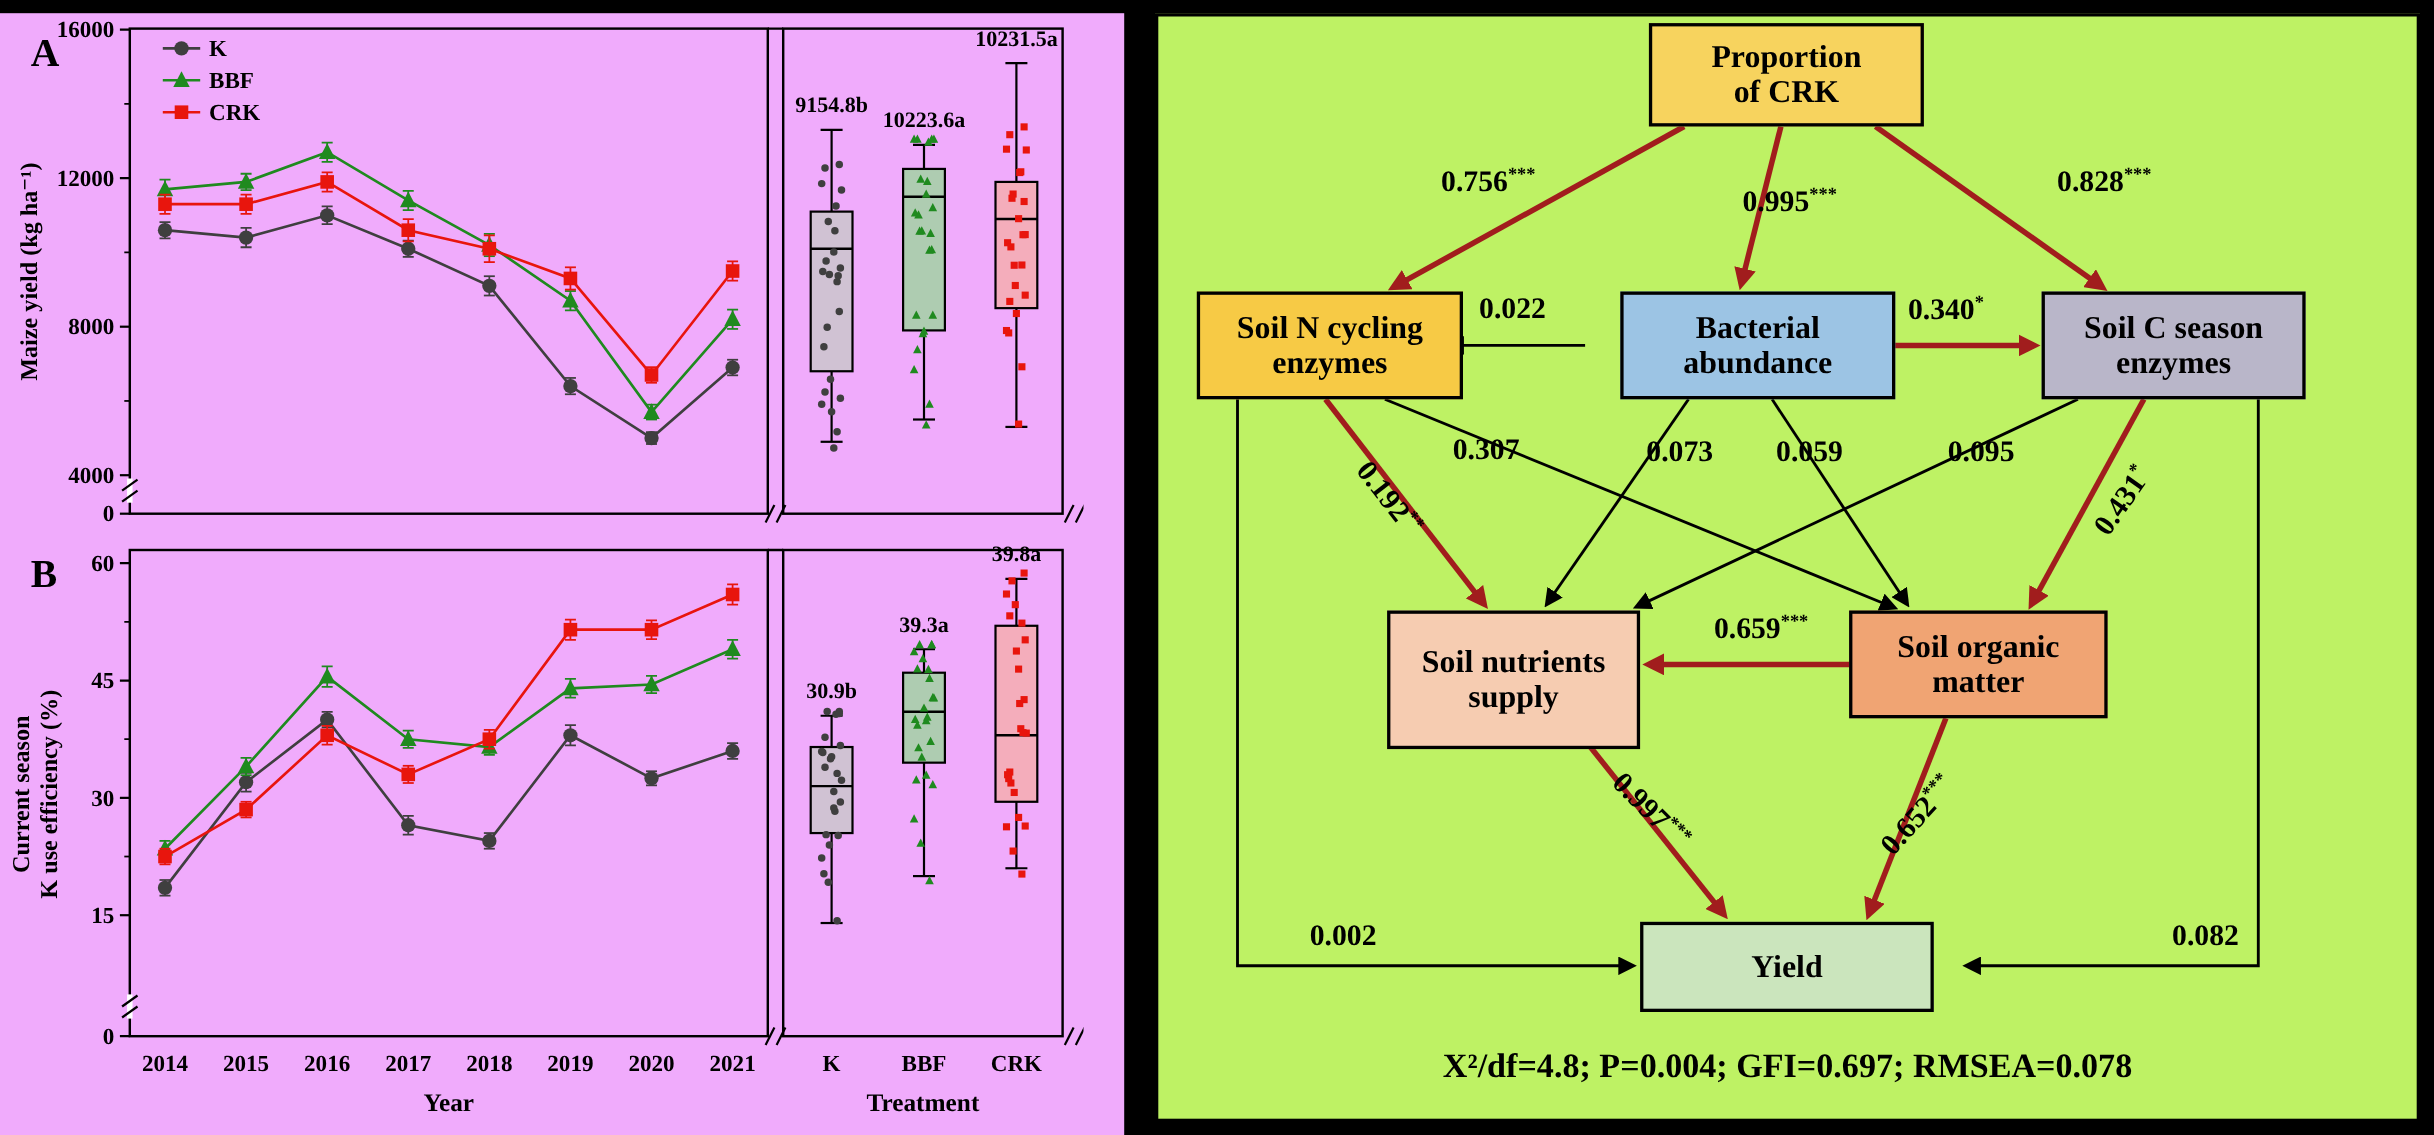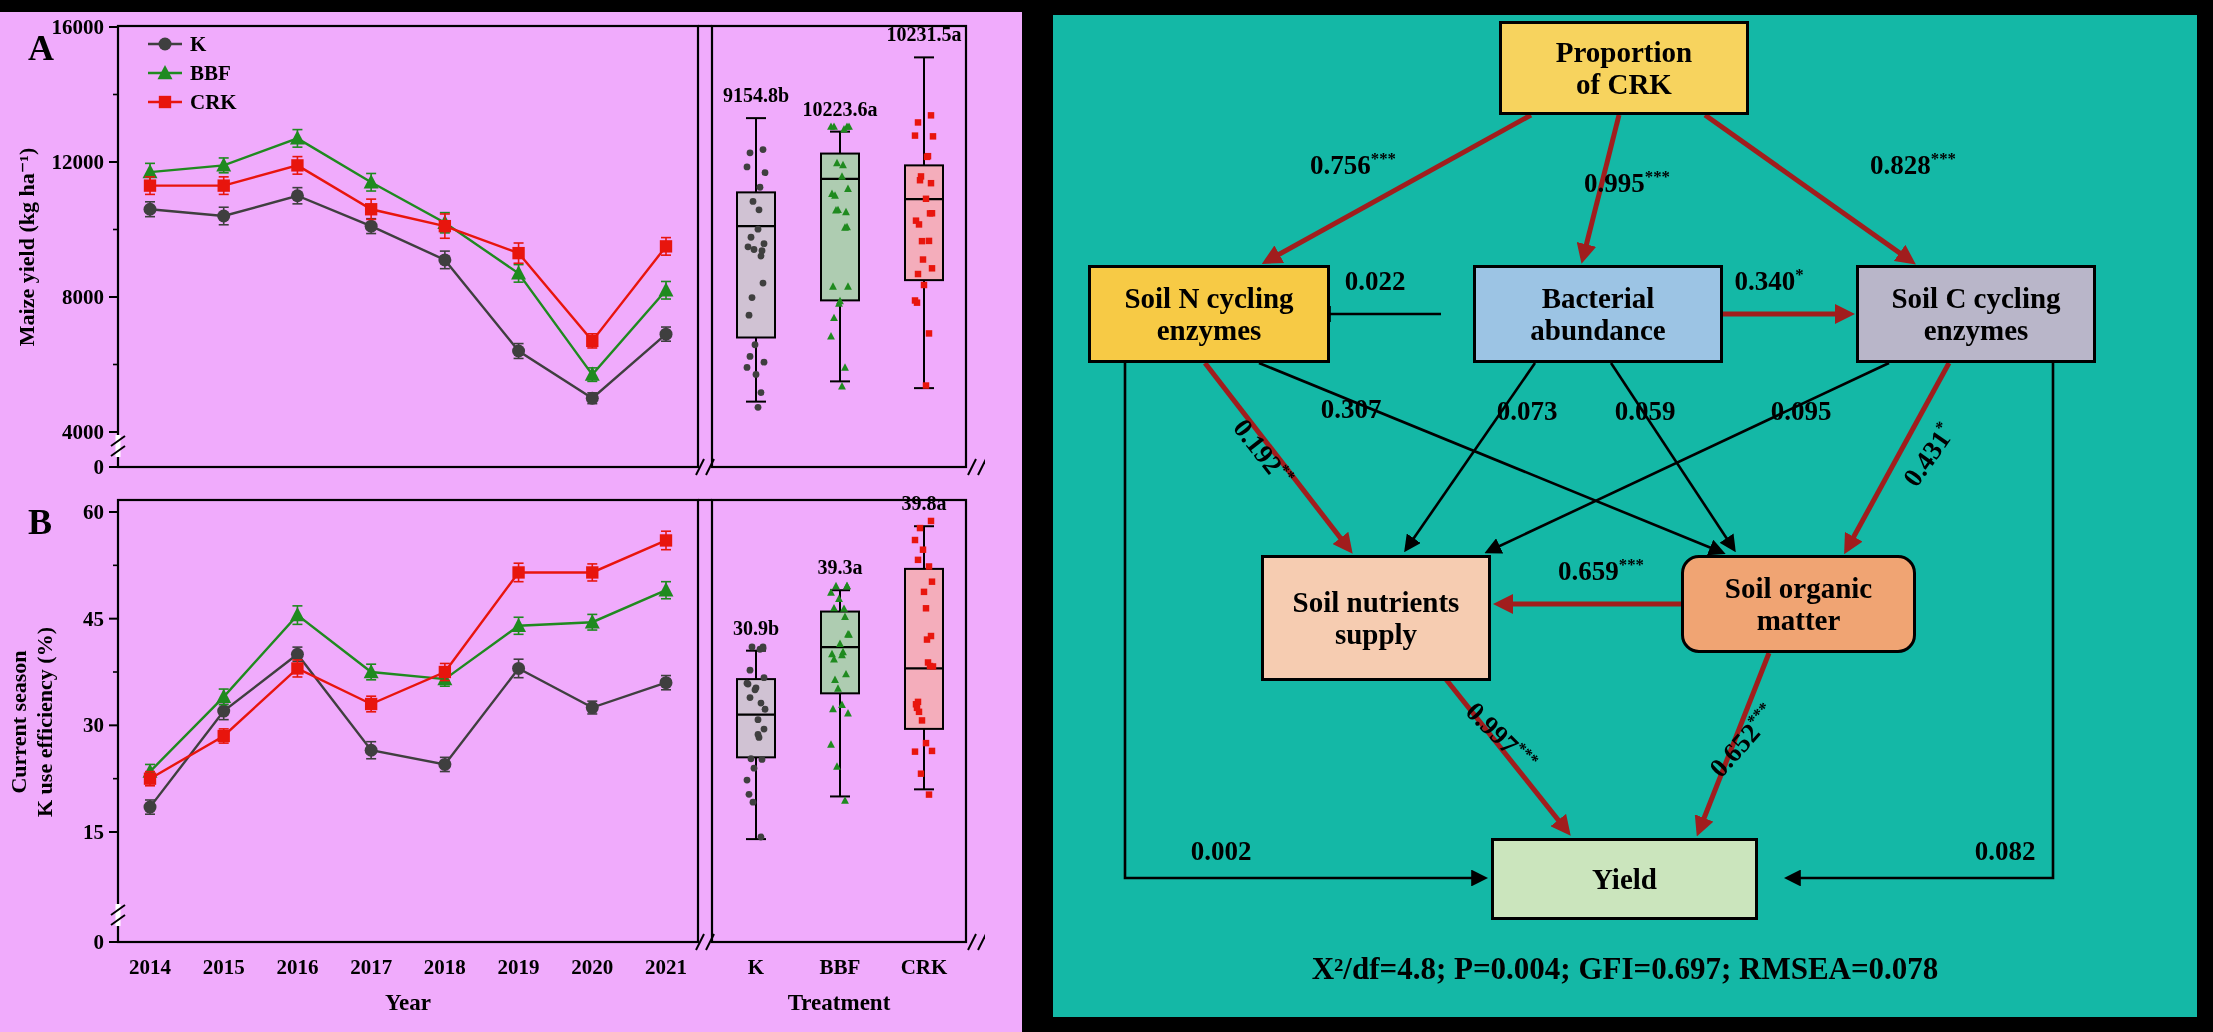--- a/index.html
+++ b/index.html
@@ -1,21 +1,21 @@
 <!DOCTYPE html>
 <html><head>
 <meta charset="utf-8">
 <style>
   html,body{margin:0;padding:0;background:#000;}
   body{width:2213px;height:1032px;position:relative;overflow:hidden;
        font-family:"Liberation Serif","DejaVu Serif",serif;}
   .left-panel{position:absolute;left:0;top:12px;width:1022px;height:1032px;background:#f0abfc;}
   .left-panel svg{display:block;}
   .sem-panel{position:absolute;left:1050px;top:12px;width:1150px;height:1008px;
-             background:#14b8a6;border:3px solid #000;box-sizing:border-box;}
+             background:#bef264;border:3px solid #000;box-sizing:border-box;}
   .sem-inner{position:relative;width:1144px;height:1002px;}
   .sem-arrows{position:absolute;left:0;top:0;}
   .node{position:absolute;border:3px solid #000;display:flex;align-items:center;justify-content:center;
         text-align:center;font-weight:bold;font-size:29px;line-height:1.12;box-sizing:border-box;
         padding:2px 6px;white-space:pre-line;z-index:2;}
   .coef{position:absolute;font-weight:bold;font-size:27px;white-space:nowrap;
         transform:translate(-50%,-50%);z-index:3;}
   .coef sup{font-size:62%;}
   .fit-text{position:absolute;left:0;top:936px;width:100%;text-align:center;
             font-weight:bold;font-size:31px;z-index:2;}
@@ -554,25 +554,25 @@
       <path class="arrow-black" d="M72,348 L72,863 L430,863" marker-end="url(#mblk)" stroke="#000000"></path>
       <path class="arrow-black" d="M1000,348 L1000,863 L736,863" marker-end="url(#mblk)" stroke="#000000"></path>
     </svg>
 
     <div class="node" style="left: 446px; top: 6px; width: 250px; height: 94px; background: rgb(247, 211, 94);">Proportion
 of CRK</div>
     <div class="node" style="left: 16px; top: 250px; width: 242px; height: 98px; background: rgb(247, 202, 69); margin-left: 19px;">Soil N cycling
 enzymes</div>
     <div class="node" style="left: 388px; top: 250px; width: 250px; height: 98px; background: rgb(156, 196, 228); margin-left: 32px;">Bacterial
 abundance</div>
-    <div class="node" style="left: 803px; top: 250px; width: 240px; height: 98px; background: rgb(185, 182, 201);">Soil C cycling
+    <div class="node" style="left: 803px; top: 250px; width: 240px; height: 98px; background: rgb(185, 182, 201);">Soil C season
 enzymes</div>
     <div class="node" style="left: 208px; top: 540px; width: 230px; height: 126px; background: rgb(246, 204, 177);">Soil nutrients
 supply</div>
-    <div class="node" style="left: 628px; top: 540px; width: 235px; height: 98px; background: rgb(240, 164, 115); border-radius: 18px;">Soil organic
+    <div class="node" style="left: 628px; top: 540px; width: 235px; height: 98px; background: rgb(240, 164, 115);">Soil organic
 matter</div>
     <div class="node" style="left: 438px; top: 823px; width: 267px; height: 82px; background: rgb(203, 229, 189);">Yield</div>
 
     <div class="coef" style="left:300px;top:150px">0.756<sup>***</sup></div>
     <div class="coef" style="left:574px;top:168px">0.995<sup>***</sup></div>
     <div class="coef" style="left:860px;top:150px">0.828<sup>***</sup></div>
     <div class="coef" style="left:322px;top:266px">0.022</div>
     <div class="coef" style="left:716px;top:266px">0.340<sup>*</sup></div>
     <div class="coef" style="left:298px;top:394px">0.307</div>
     <div class="coef" style="left:474px;top:396px">0.073</div>

